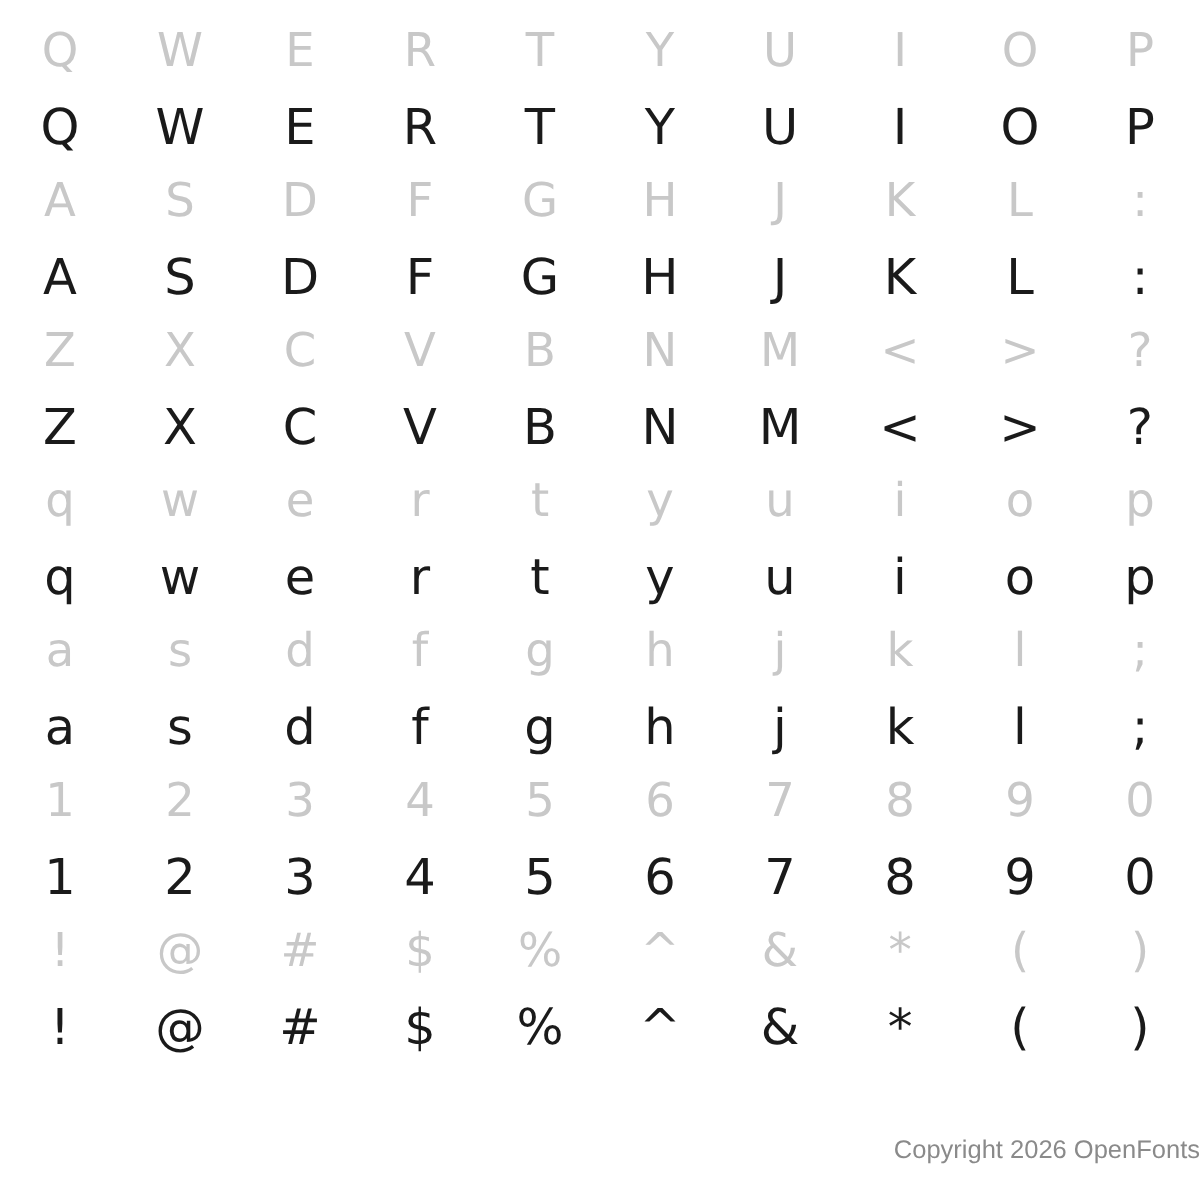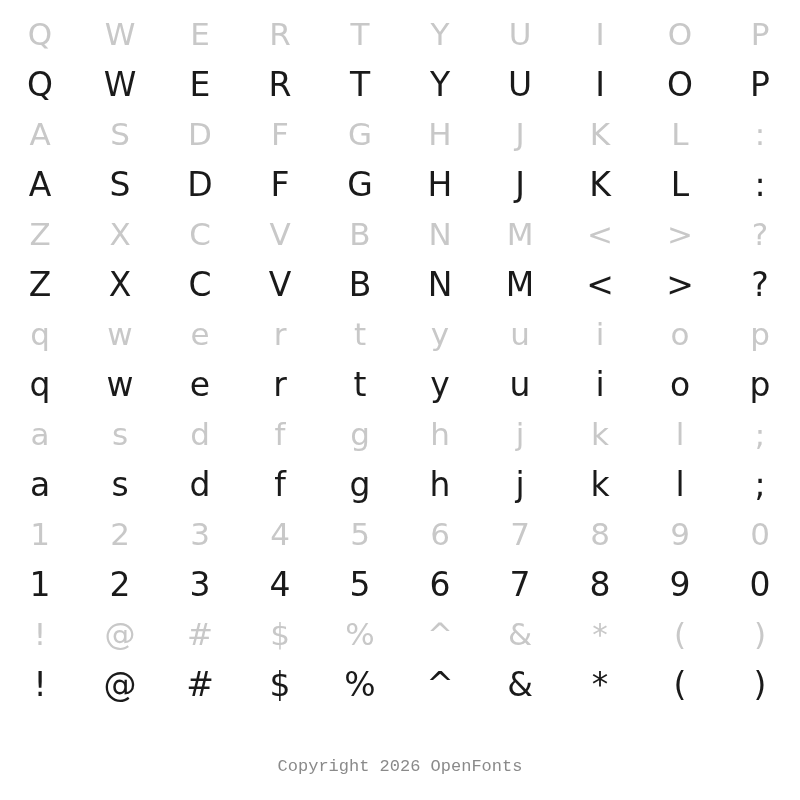--- a/index.html
+++ b/index.html
@@ -56,24 +56,24 @@
   .row-main .cell {
     font-size: 33px;
     color: #1a1a1a;
     padding-bottom: 5px;
   }
   .copyright {
     position: absolute;
     left: 0;
     top: 757px;
     width: 800px;
-    text-align: center;
+    text-align: right;
     font-size: 17px;
     color: #8a8a8a;
-    font-family: Liberation Mono, monospace;
+    font-family: Liberation Sans, sans-serif;
   }
 </style>
 </head>
 <body>
 
 <div id="sheet">
   <div class="grid" id="glyph-grid">
       <div class="row row-ghost">
         <div class="cell">Q</div>
         <div class="cell">W</div>

